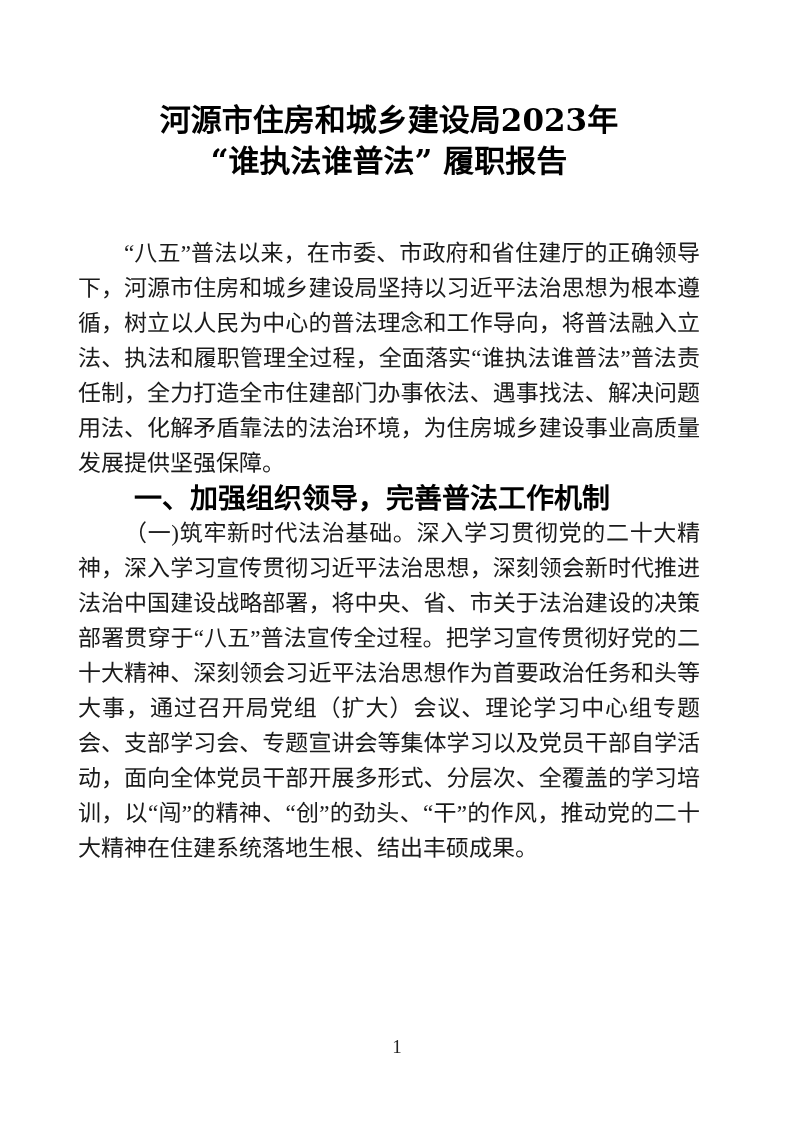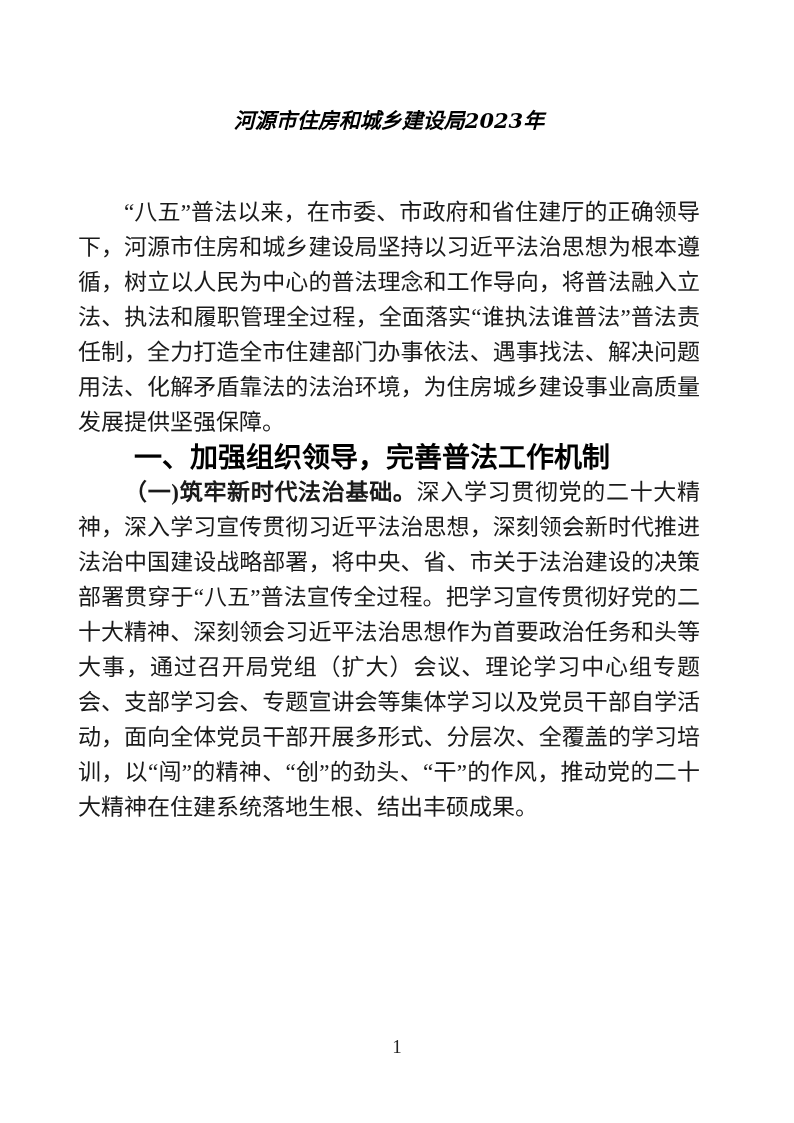--- a/index.html
+++ b/index.html
@@ -20,24 +20,23 @@
     position: absolute;
     left: 78px;
     top: 0;
     width: 622px;
   }
   .title-block {
     margin-top: 100px;
     text-align: center;
     font-weight: bold;
     color: #000000;
-    font-size: 21px;
+    font-size: 31px;
     line-height: 41px;
     font-family: "DejaVu Serif", "Liberation Serif", serif;
-    font-style: italic;
   }
   .body-text {
     margin-top: 54px;
     font-size: 23px;
     line-height: 35px;
     text-align: justify;
   }
   .para {
     margin: 0;
     text-indent: 2em;
@@ -46,21 +45,21 @@
     margin: 0;
     text-indent: 2em;
     font-size: 28px;
     line-height: 35px;
     font-weight: bold;
     color: #000000;
     font-family: "DejaVu Sans", "Liberation Sans", sans-serif;
   }
   .lead-in {
     
-    font-weight: 700;
+    font-weight: 400;
   }
   .page-number {
     position: absolute;
     left: 0;
     right: 0;
     top: 1036px;
     text-align: center;
     font-size: 19px;
     line-height: 22px;
     color: #222222;
@@ -68,20 +67,21 @@
   }
 </style>
 </head>
 <body>
 
 <div class="page">
   <div class="content">
 
     <div class="title-block">
       <div>河源市住房和城乡建设局2023年</div>
+      <div>“谁执法谁普法” 履职报告</div>
     </div>
 
     <div class="body-text">
       <p class="para">“八五”普法以来，在市委、市政府和省住建厅的正确领导下，河源市住房和城乡建设局坚持以习近平法治思想为根本遵循，树立以人民为中心的普法理念和工作导向，将普法融入立法、执法和履职管理全过程，全面落实“谁执法谁普法”普法责任制，全力打造全市住建部门办事依法、遇事找法、解决问题用法、化解矛盾靠法的法治环境，为住房城乡建设事业高质量发展提供坚强保障。</p>
 
       <h2 class="heading-1">一、加强组织领导，完善普法工作机制</h2>
 
       <p class="para"><span class="lead-in">（一)筑牢新时代法治基础。</span><span>深入学习贯彻党的二十大精神，深入学习宣传贯彻习近平法治思想，深刻领会新时代推进法治中国建设战略部署，将中央、省、市关于法治建设的决策部署贯穿于“八五”普法宣传全过程。把学习宣传贯彻好党的二十大精神、深刻领会习近平法治思想作为首要政治任务和头等大事，通过召开局党组（扩大）会议、理论学习中心组专题会、支部学习会、专题宣讲会等集体学习以及党员干部自学活动，面向全体党员干部开展多形式、分层次、全覆盖的学习培训，以“闯”的精神、“创”的劲头、“干”的作风，推动党的二十大精神在住建系统落地生根、结出丰硕成果。</span></p>
     </div>
 

